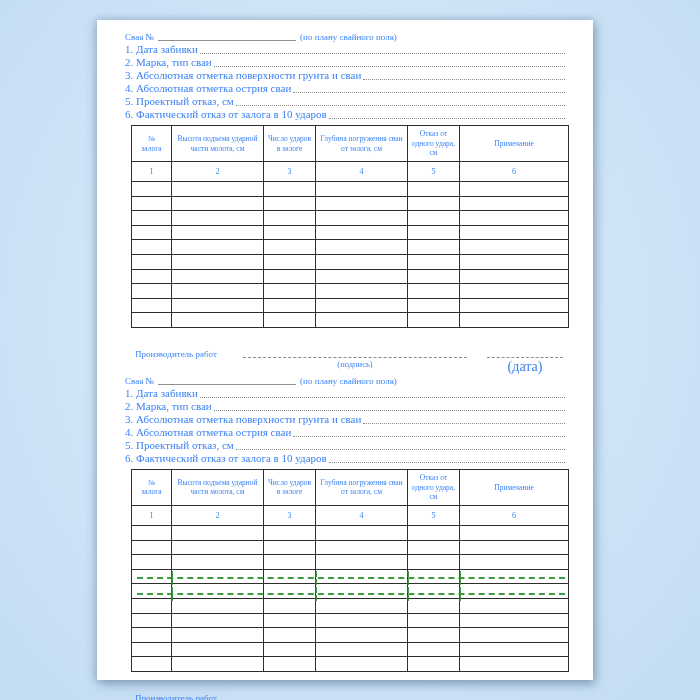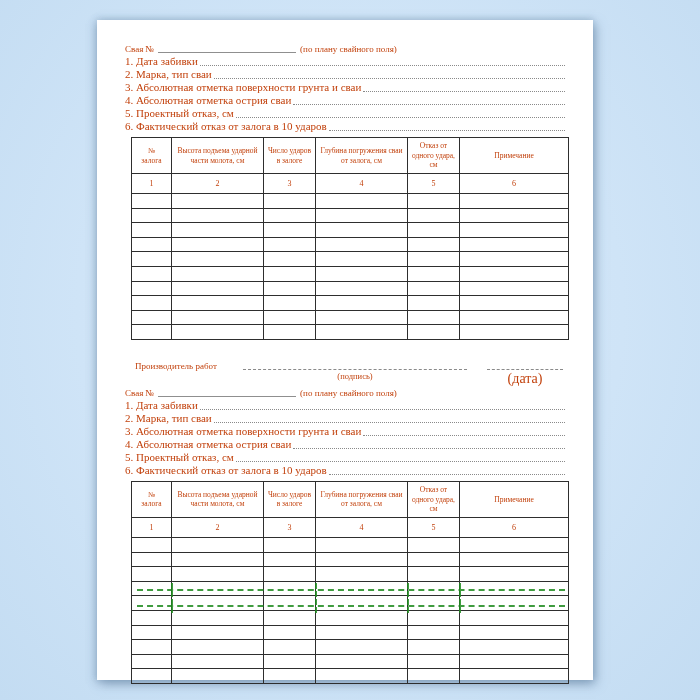--- a/index.html
+++ b/index.html
@@ -10,23 +10,23 @@
     background: radial-gradient(ellipse at 50% 45%, #d9eafa 0%, #cfe4f7 55%, #c3dcf2 100%);
     position: relative;
     overflow: hidden;
     font-family: "Liberation Serif", "DejaVu Serif", serif;
   }
   .paper {
     position: absolute; left: 97px; top: 20px;
     width: 496px; height: 660px;
     box-sizing: border-box;
     background: #ffffff;
-    padding: 20px 28px;
+    padding: 8px 28px;
     box-shadow: 3px 4px 10px rgba(92,124,156,0.55), -3px 2px 8px rgba(110,140,170,0.30), 0 -2px 6px rgba(120,150,180,0.25);
-    color: #c2410c;
+    color: #3b82f6;
   }
   .pile-line {
     display: flex; align-items: flex-end;
     font-size: 9px; height: 14px; white-space: nowrap;
   }
   .pile-blank {
     width: 138px; margin: 0 4px 1px 4px;
     border-bottom: 1px solid #8f8f8f; height: 9px;
   }
   .form-line {

